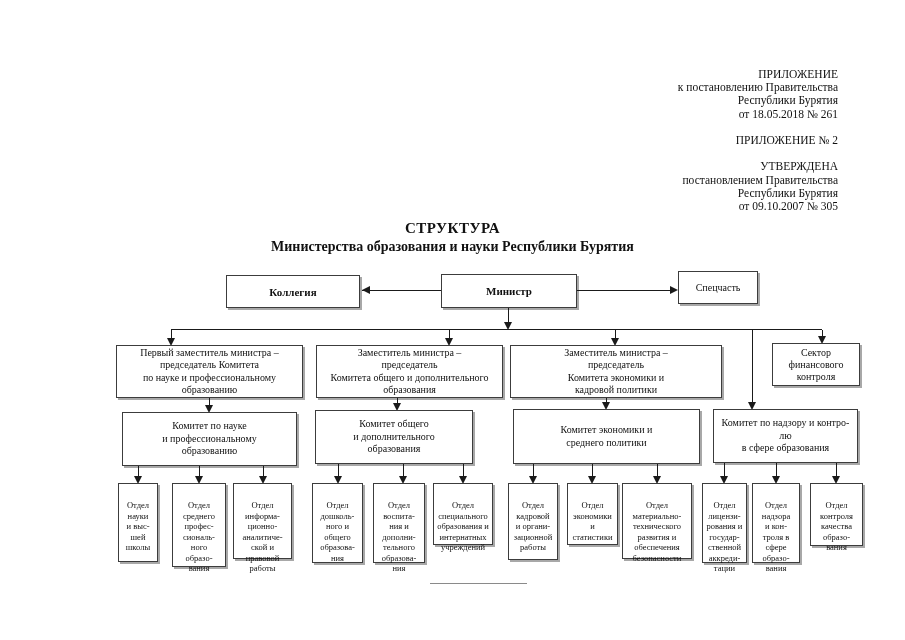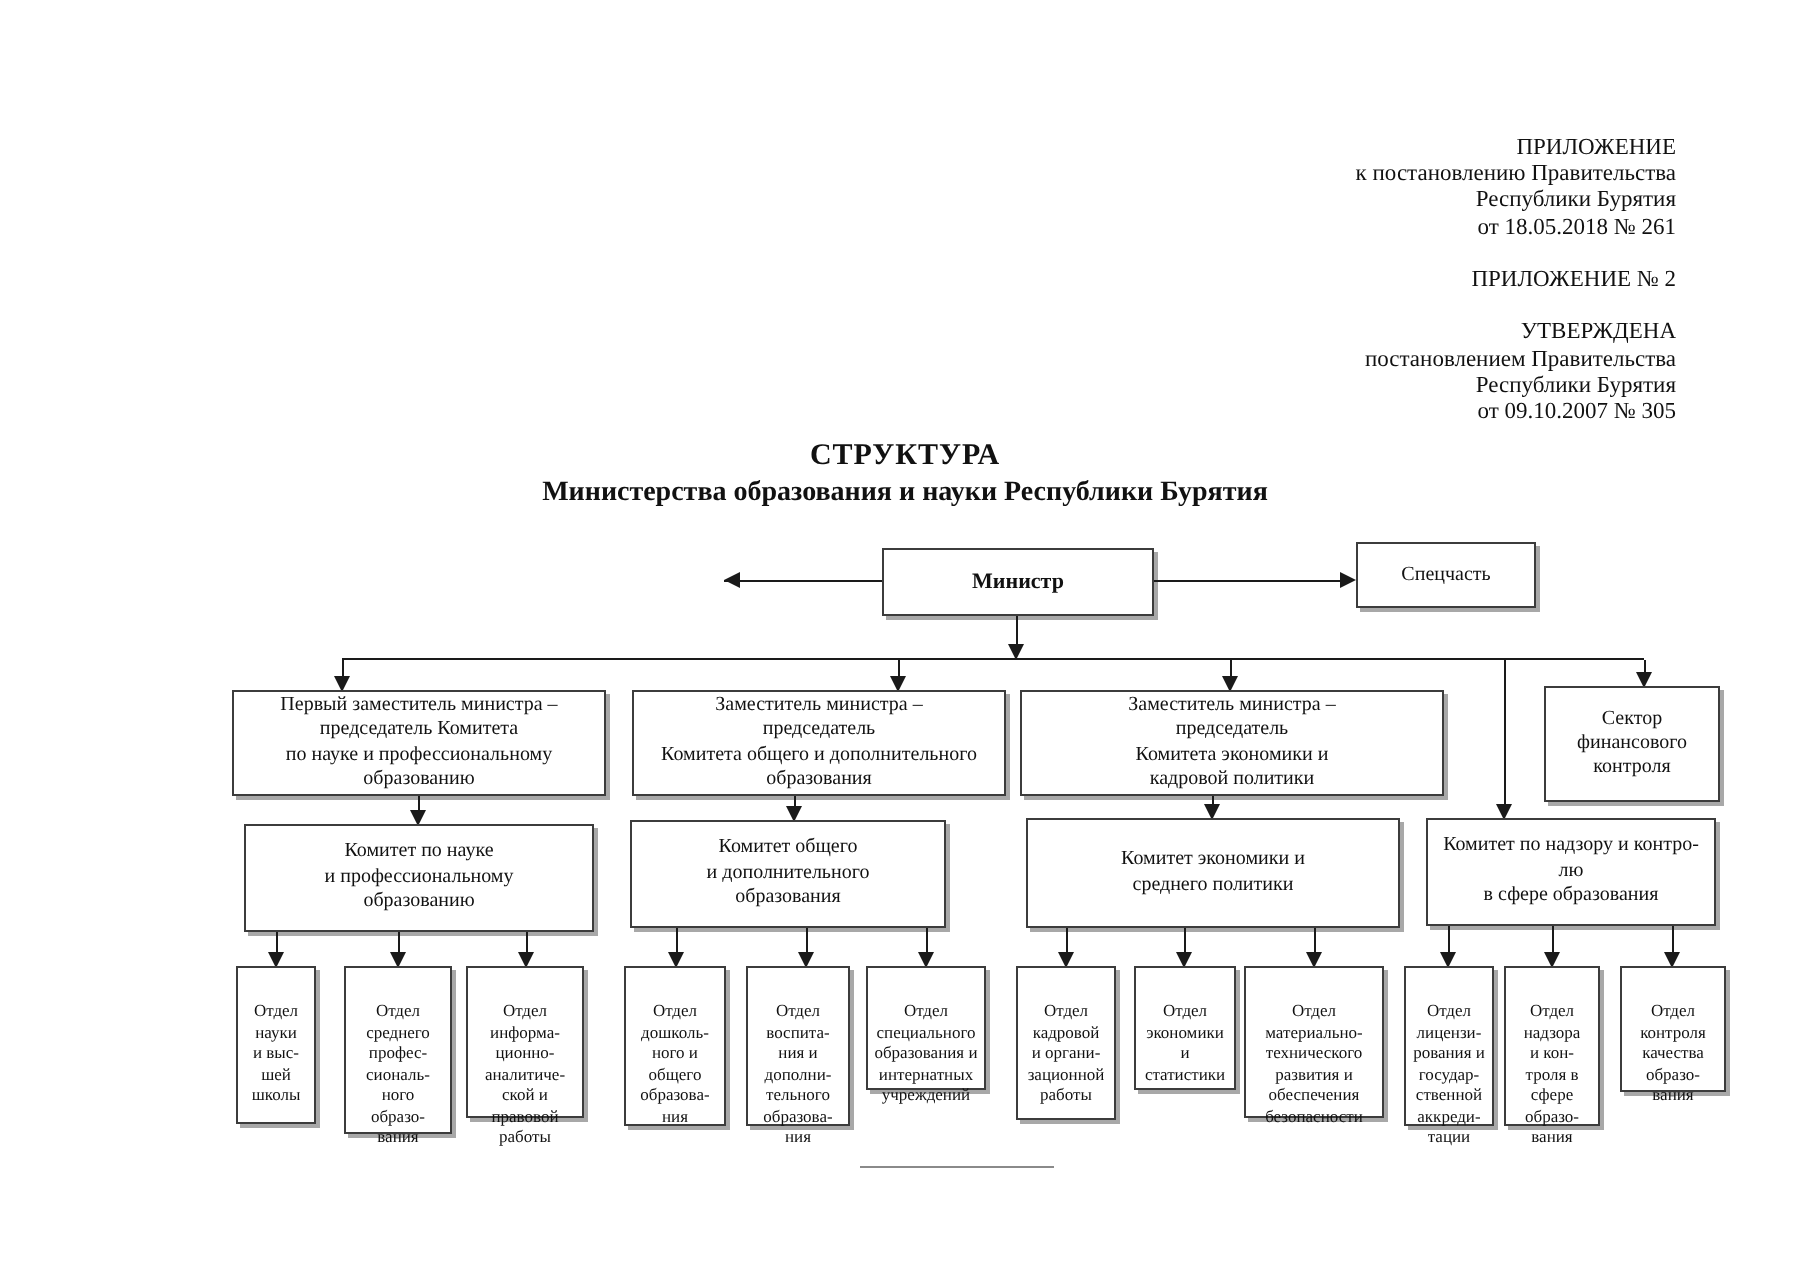--- a/index.html
+++ b/index.html
@@ -51,22 +51,23 @@
 УТВЕРЖДЕНА
 постановлением Правительства
 Республики Бурятия
 от 09.10.2007  № 305</div>
 
   <div class="title-block">
     <div class="title-line1">СТРУКТУРА</div>
     <div class="title-line2">Министерства образования и науки Республики Бурятия</div>
   </div>
 
+  <div class="box b-bold" style="left:226px;top:275px;width:134px;height:33px">Коллегия</div>
   <div class="box b-bold" style="left:441px;top:274px;width:136px;height:34px">Министр</div>
-  <div class="box b-top" style="left:678px;top:271px;width:90px;height:33px">Спецчасть</div>
+  <div class="box b-top" style="left:678px;top:271px;width:80px;height:33px">Спецчасть</div>
 
   <div class="hline" style="left:362px;top:290px;width:79px"></div>
   <div class="arr-left" style="left:362px;top:286px"></div>
 
   <div class="hline" style="left:577px;top:290px;width:93px"></div>
   <div class="arr-right" style="left:670px;top:286px"></div>
 
   <div class="vline" style="left:508px;top:308px;height:15px"></div>
   <div class="arr-down" style="left:504px;top:322px"></div>
 
@@ -88,21 +89,21 @@
 по науке и профессиональному
 образованию</div>
   <div class="box b-mid" style="left:316px;top:345px;width:187px;height:53px">Заместитель министра –
 председатель
 Комитета общего и дополнительного
 образования</div>
   <div class="box b-mid" style="left:510px;top:345px;width:212px;height:53px">Заместитель министра –
 председатель
 Комитета экономики и
 кадровой политики</div>
-  <div class="box b-sector" style="left:772px;top:343px;width:88px;height:58px">Сектор
+  <div class="box b-sector" style="left:772px;top:343px;width:88px;height:43px">Сектор
 финансового
 контроля</div>
 
   <div class="vline" style="left:209px;top:398px;height:7px"></div>
   <div class="arr-down" style="left:205px;top:405px"></div>
   <div class="vline" style="left:397px;top:398px;height:5px"></div>
   <div class="arr-down" style="left:393px;top:403px"></div>
   <div class="vline" style="left:606px;top:398px;height:4px"></div>
   <div class="arr-down" style="left:602px;top:402px"></div>
 

